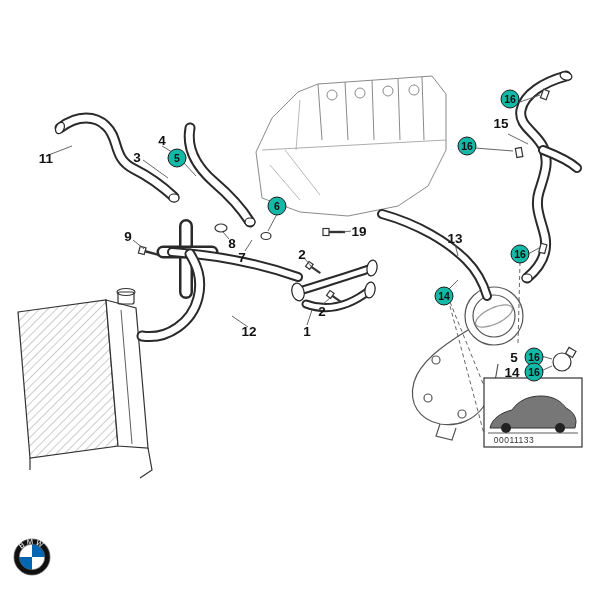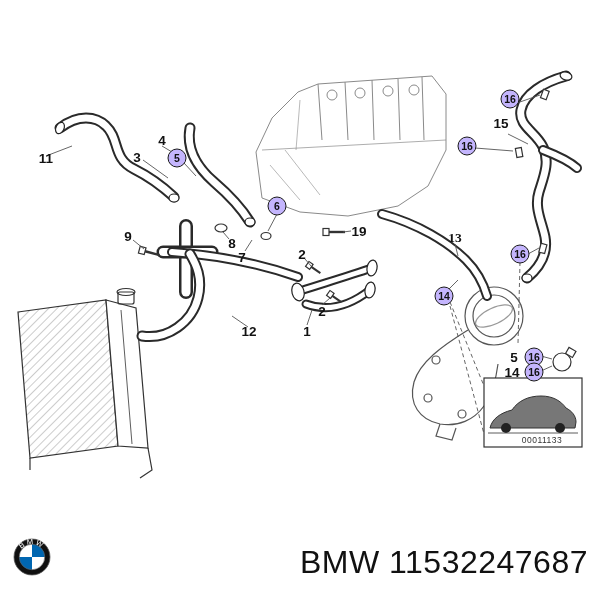--- a/index.html
+++ b/index.html
@@ -3,23 +3,23 @@
 <meta charset="utf-8">
 <style>
   html,body{margin:0;padding:0;background:#fff;}
   .stage{position:relative;width:600px;height:600px;background:#fff;overflow:hidden;
          font-family:"Liberation Sans",sans-serif;}
   .diagram-svg{position:absolute;left:0;top:0;}
   .callout-layer{position:absolute;left:0;top:0;width:600px;height:520px;}
   .callout{position:absolute;transform:translate(-50%,-50%);font-weight:bold;
            font-size:13.5px;color:#111;white-space:nowrap;}
   .callout.circled{width:17px;height:17px;border:1.4px solid #1a1a1a;border-radius:50%;
-           background:#c4b5fd;font-size:10.5px;line-height:17px;text-align:center;box-sizing:content-box;}
+           background:#14b8a6;font-size:10.5px;line-height:17px;text-align:center;box-sizing:content-box;}
   .inset-code{position:absolute;left:514px;top:440px;transform:translate(-50%,-50%);
-           font-size:8.5px;letter-spacing:.5px;color:#333;margin-left:28px;}
+           font-size:8.5px;letter-spacing:.5px;color:#333;}
   .footer{position:absolute;left:0;top:530px;width:600px;height:70px;}
   .bmw-logo{position:absolute;left:8px;top:3px;}
   .part-title{position:absolute;right:12px;top:14px;font-size:32px;color:#111;
            letter-spacing:.5px;white-space:nowrap;}
 </style>
 </head>
 <body>
 
 <div class="stage">
 
@@ -172,21 +172,21 @@
       <span class="callout" style="left: 38px; top: 158px; margin-left: 8px;">11</span>
       <span class="callout" style="left: 137px; top: 157px;">3</span>
       <span class="callout" style="left: 162px; top: 140px;">4</span>
       <span class="callout circled" style="left: 177px; top: 158px;">5</span>
       <span class="callout circled" style="left: 277px; top: 206px;">6</span>
       <span class="callout" style="left: 128px; top: 236px;">9</span>
       <span class="callout" style="left: 232px; top: 243px;">8</span>
       <span class="callout" style="left: 242px; top: 257px;">7</span>
       <span class="callout" style="left: 302px; top: 254px;">2</span>
       <span class="callout" style="left: 359px; top: 231px;">19</span>
-      <span class="callout" style="left: 455px; top: 238px; font-family: Liberation Serif, serif;">13</span>
+      <span class="callout" style="left: 455px; top: 238px;">13</span>
       <span class="callout circled" style="left: 444px; top: 296px;">14</span>
       <span class="callout" style="left: 241px; top: 331px; margin-left: 8px;">12</span>
       <span class="callout" style="left: 322px; top: 311px;">2</span>
       <span class="callout" style="left: 307px; top: 331px;">1</span>
       <span class="callout circled" style="left: 510px; top: 99px;">16</span>
       <span class="callout" style="left: 501px; top: 123px;">15</span>
       <span class="callout circled" style="left: 467px; top: 146px;">16</span>
       <span class="callout circled" style="left: 520px; top: 254px;">16</span>
       <span class="callout" style="left: 514px; top: 357px;">5</span>
       <span class="callout circled" style="left: 534px; top: 357px;">16</span>
@@ -204,18 +204,14 @@
       <path d="M32,32 L15,32 A17,17 0 0 1 32,15 Z" fill="#ffffff"></path>
       <path d="M32,32 L49,32 A17,17 0 0 1 32,49 Z" fill="#ffffff"></path>
       <circle cx="32" cy="32" r="17" fill="none" stroke="#666" stroke-width="0.8"></circle>
       <defs>
           <path id="logoArc" d="M 13,34 A 19,19 0 0 1 51,34" fill="none"></path>
         </defs>
       <text font-size="10" fill="#fff" letter-spacing="2.5" font-family="Liberation Sans, sans-serif">
         <textPath href="#logoArc" startOffset="50%" text-anchor="middle">BMW</textPath>
       </text>
     </svg>
-    <div class="part-title">
-      <span>BMW</span>
-      <span>11532247687</span>
-    </div>
   </div>
 </div>
 
 </body></html>

